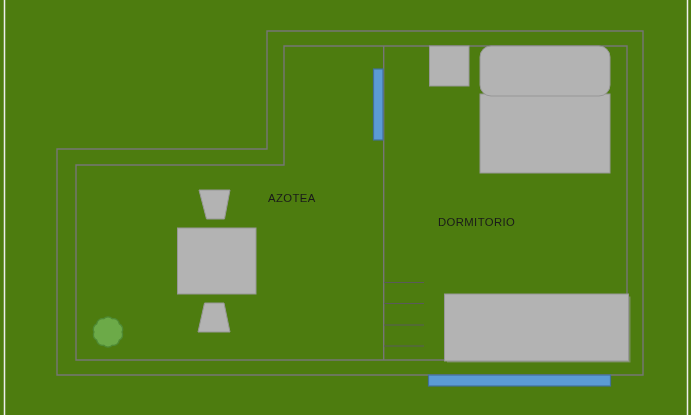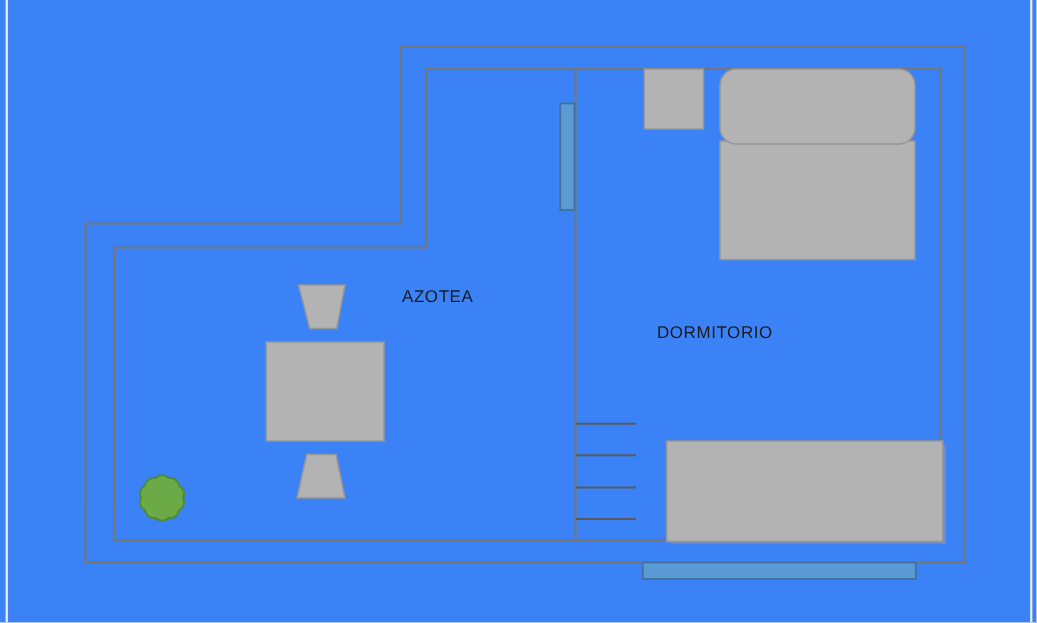--- a/index.html
+++ b/index.html
@@ -4,21 +4,21 @@
 <style>
   html, body {
     margin: 0;
     padding: 0;
     background: #ffffff;
   }
   .stage {
     position: relative;
     width: 691px;
     height: 415px;
-    background: #3b82f6;
+    background: #4d7c0f;
     overflow: hidden;
     font-family: "Liberation Sans", sans-serif;
   }
   svg { display: block; }
 
   .page-edge   { stroke: var(--page-edge, #ededed); stroke-width: 1.5; }
   .wall        { fill: none; stroke: var(--wall-line, #767676); stroke-width: 1.4; }
   .divider     { stroke: var(--wall-line, #767676); stroke-width: 1.4; }
   .stair       { stroke: var(--stair-line, #5a5a5a); stroke-width: 1.2; }
   .furn        { fill: var(--furniture-fill, #b3b3b3); stroke: var(--furniture-stroke, #959595); stroke-width: 1; }

